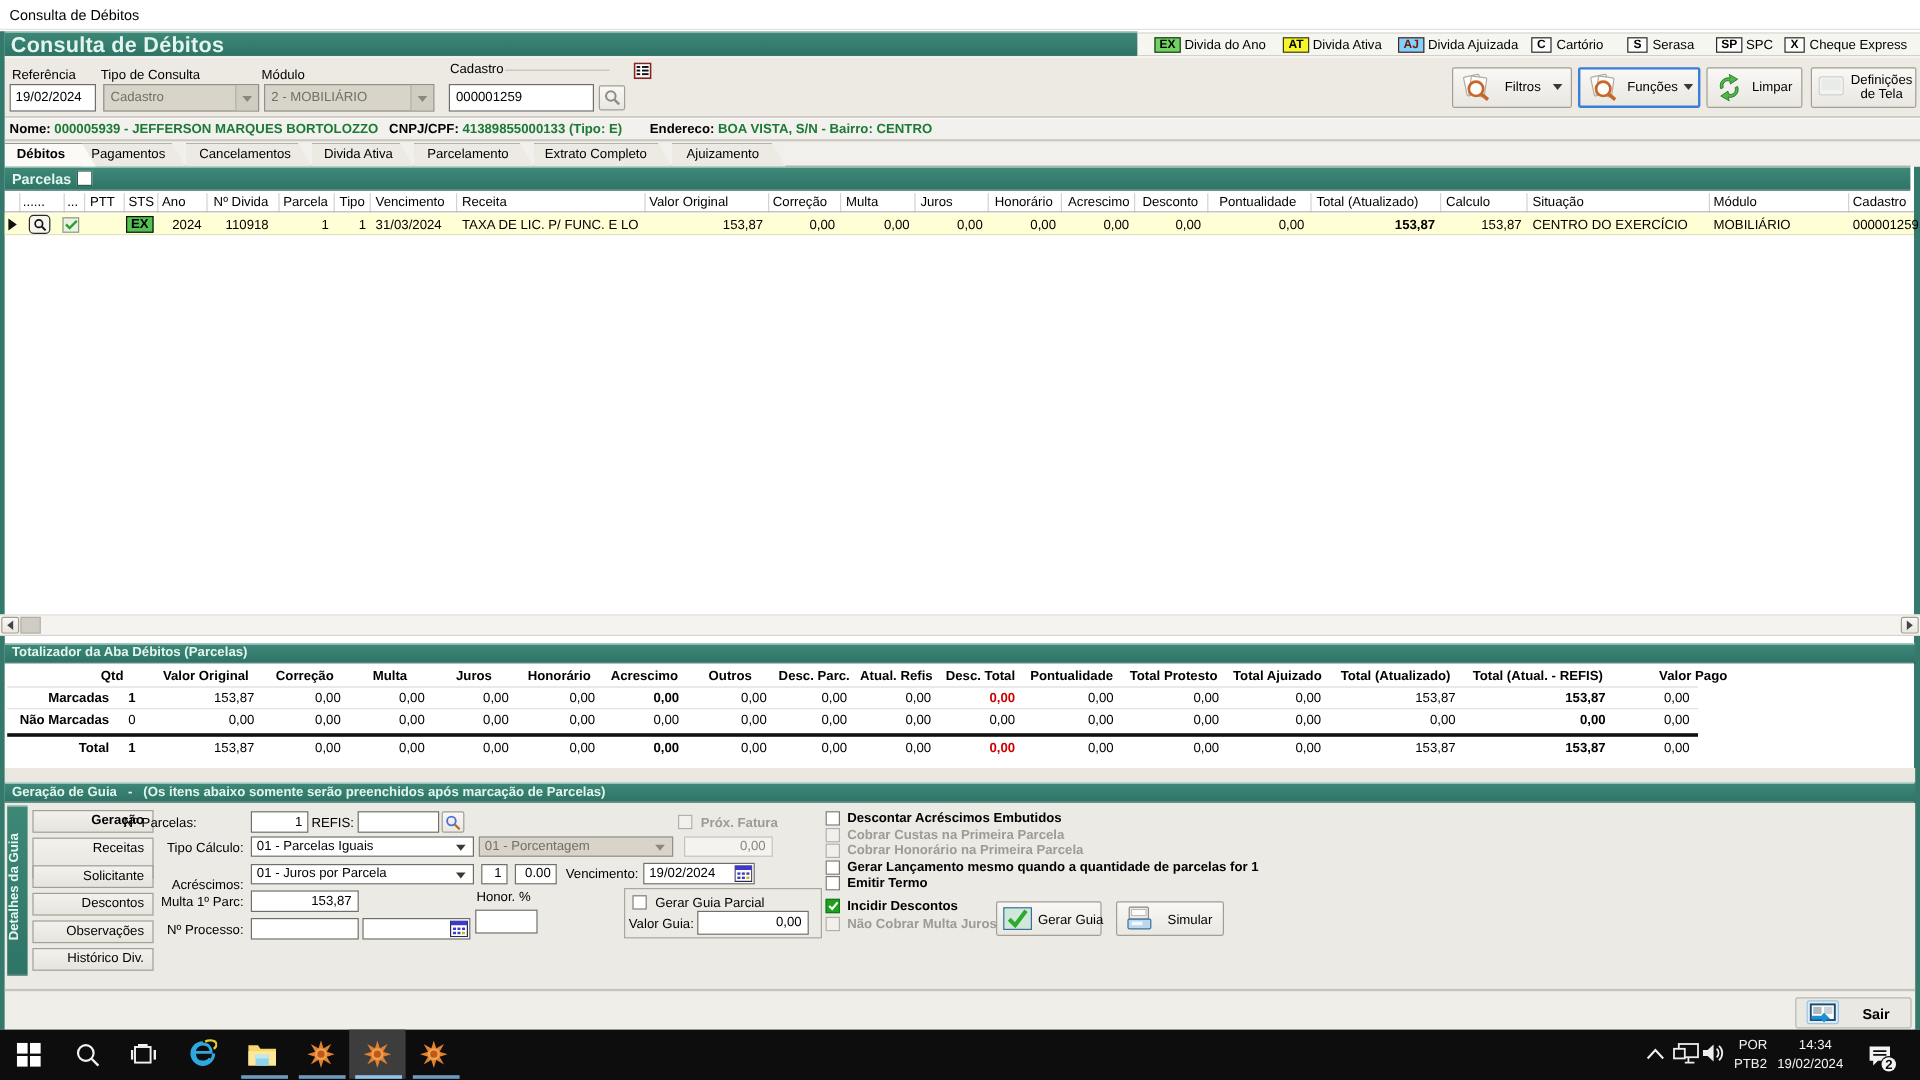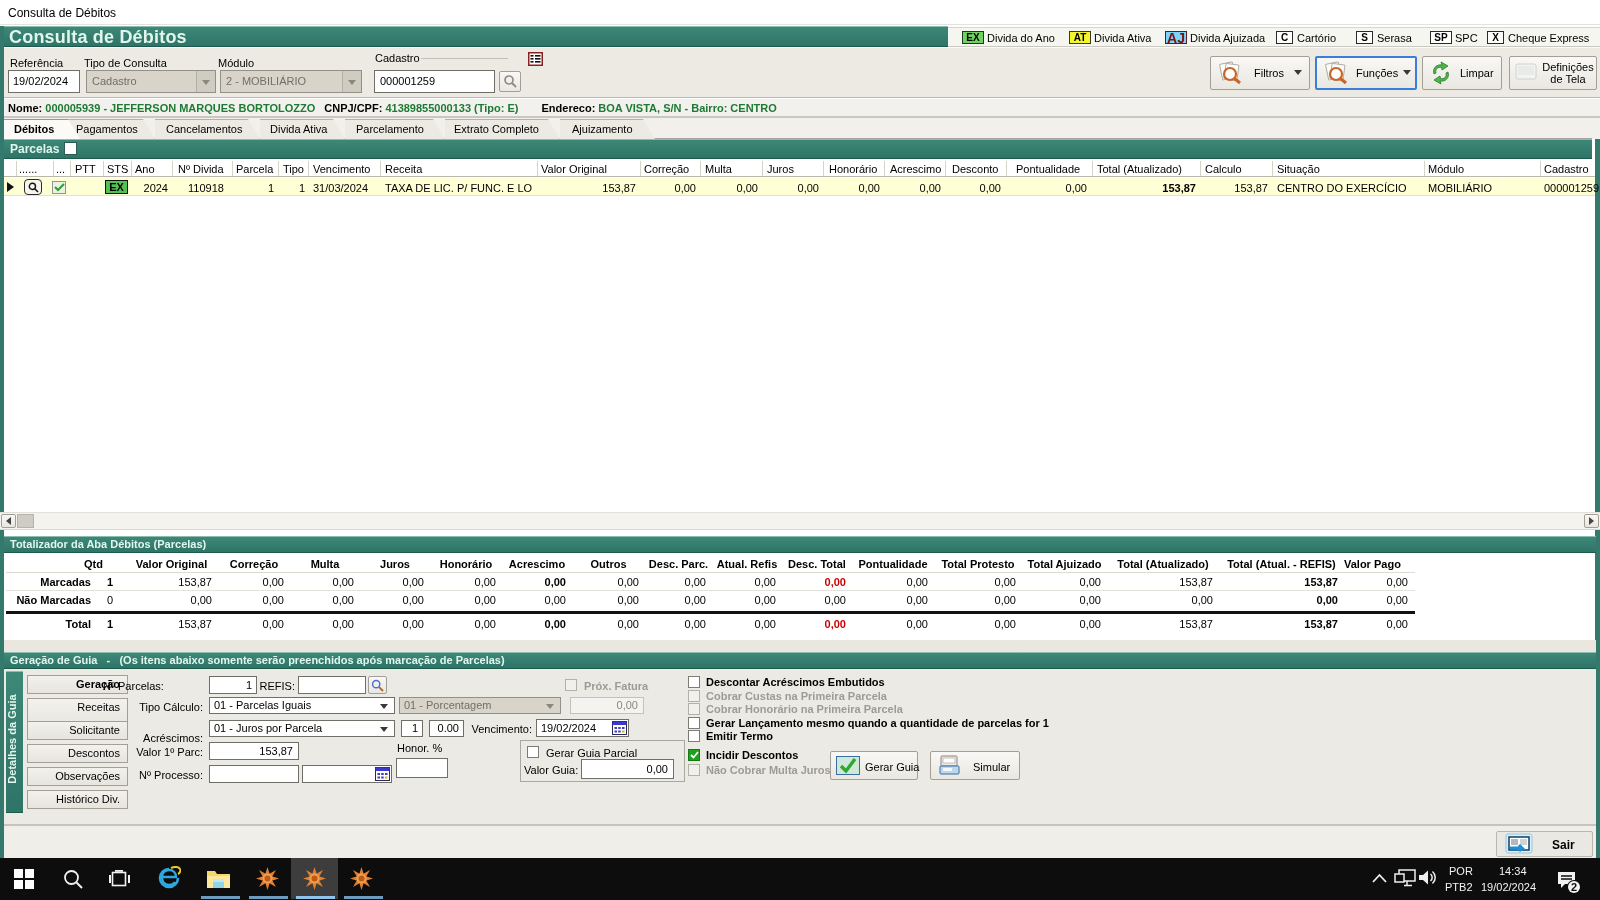--- a/index.html
+++ b/index.html
@@ -29,21 +29,21 @@
 <div class="abs" style="left:1595px;top:132px;width:5px;height:726px;background:#35796c"></div>
 
 <div class="abs teal" style="left:4px;top:26px;width:944px;height:21px"></div>
 <div class="lbl tealtx" style="left:9px;top:27px;font-size:18px;letter-spacing:0.2px">Consulta de Débitos</div>
 
 <div class="abs" style="left:948px;top:27px;width:652px;height:20px;background:#f6f6f1;border-top:1px solid #d8d6ce;border-bottom:1px solid #c9c7bf"></div>
 <div class="abs b" style="left:962px;top:31px;width:22px;height:13px;background:#6fd262;border:1px solid #1d3a1d;text-align:center;line-height:12px;font-size:10px">EX</div>
 <div class="lbl" style="left:987px;top:32px">Divida do Ano</div>
 <div class="abs b" style="left:1069px;top:31px;width:22px;height:13px;background:#f5f52e;border:1px solid #3a3a1d;text-align:center;line-height:12px;font-size:10px">AT</div>
 <div class="lbl" style="left:1094px;top:32px">Divida Ativa</div>
-<div class="abs b" style="left:1165px;top:31px;width:22px;height:13px;background:#7dd3fc;border:1px solid #5a1d1d;color:#7a1508;text-align:center;line-height:12px;font-size:14px">AJ</div>
+<div class="abs b" style="left:1165px;top:31px;width:22px;height:13px;background:#7dd3fc;border:1px solid #5a1d1d;color:#7a1508;text-align:center;line-height:12px;font-size:10px">AJ</div>
 <div class="lbl" style="left:1190px;top:32px">Divida Ajuizada</div>
 <div class="abs b" style="left:1276px;top:31px;width:17px;height:13px;background:#fdfdfb;border:1px solid #2a2a2a;text-align:center;line-height:12px;font-size:10px">C</div>
 <div class="lbl" style="left:1297px;top:32px">Cartório</div>
 <div class="abs b" style="left:1356px;top:31px;width:17px;height:13px;background:#fdfdfb;border:1px solid #2a2a2a;text-align:center;line-height:12px;font-size:10px">S</div>
 <div class="lbl" style="left:1377px;top:32px">Serasa</div>
 <div class="abs b" style="left:1430px;top:31px;width:22px;height:13px;background:#fdfdfb;border:1px solid #2a2a2a;text-align:center;line-height:12px;font-size:10px">SP</div>
 <div class="lbl" style="left:1455px;top:32px">SPC</div>
 <div class="abs b" style="left:1487px;top:31px;width:17px;height:13px;background:#fdfdfb;border:1px solid #2a2a2a;text-align:center;line-height:12px;font-size:10px">X</div>
 <div class="lbl" style="left:1508px;top:32px">Cheque Express</div>
 
@@ -250,21 +250,21 @@
 <div class="lbl b" style="left:502px;top:558px;width:70px;text-align:center">Acrescimo</div>
 <div class="lbl b" style="left:572px;top:558px;width:73px;text-align:center">Outros</div>
 <div class="lbl b" style="left:645px;top:558px;width:67px;text-align:center">Desc. Parc.</div>
 <div class="lbl b" style="left:712px;top:558px;width:70px;text-align:center">Atual. Refis</div>
 <div class="lbl b" style="left:782px;top:558px;width:70px;text-align:center">Desc. Total</div>
 <div class="lbl b" style="left:852px;top:558px;width:82px;text-align:center">Pontualidade</div>
 <div class="lbl b" style="left:934px;top:558px;width:88px;text-align:center">Total Protesto</div>
 <div class="lbl b" style="left:1022px;top:558px;width:85px;text-align:center">Total Ajuizado</div>
 <div class="lbl b" style="left:1107px;top:558px;width:112px;text-align:center">Total (Atualizado)</div>
 <div class="lbl b" style="left:1219px;top:558px;width:125px;text-align:center">Total (Atual. - REFIS)</div>
-<div class="lbl b" style="left:1344px;top:558px;width:70px;">Valor Pago</div>
+<div class="lbl b" style="left:1376px;top:558px;width:70px;text-align:center">Valor Pago</div>
 <div class="abs" style="left:6px;top:572px;width:1409px;height:1px;background:#dddbd3"></div>
 <div class="lbl b" style="left:0px;top:576px;width:95px;text-align:right;padding-right:4px">Marcadas</div>
 <div class="lbl b" style="left:95px;top:576px;width:30px;text-align:center">1</div>
 <div class="lbl" style="left:125px;top:576px;width:87px;text-align:right;">153,87</div>
 <div class="lbl" style="left:218px;top:576px;width:66px;text-align:right;">0,00</div>
 <div class="lbl" style="left:290px;top:576px;width:64px;text-align:right;">0,00</div>
 <div class="lbl" style="left:360px;top:576px;width:64px;text-align:right;">0,00</div>
 <div class="lbl" style="left:430px;top:576px;width:66px;text-align:right;">0,00</div>
 <div class="lbl" style="left:502px;top:576px;width:64px;text-align:right;font-weight:bold;">0,00</div>
 <div class="lbl" style="left:572px;top:576px;width:67px;text-align:right;">0,00</div>
@@ -324,21 +324,21 @@
 <div class="abs tealtx" style="left:-48px;top:733px;width:120px;text-align:center;transform:rotate(-90deg);font-size:11px">Detalhes da Guia</div>
 <div class="btn" style="left:27px;top:675px;width:101px;height:19px;font-weight:bold;text-align:right;line-height:17px;padding-right:7px;border-radius:0;background:linear-gradient(#f2f1ed,#e6e4dd)">Geração</div>
 <div class="btn" style="left:27px;top:698px;width:101px;height:34px;text-align:right;line-height:17px;padding-right:7px;border-radius:0;background:linear-gradient(#f2f1ed,#e6e4dd)">Receitas</div>
 <div class="btn" style="left:27px;top:721px;width:101px;height:19px;text-align:right;line-height:17px;padding-right:7px;border-radius:0;background:linear-gradient(#f2f1ed,#e6e4dd)">Solicitante</div>
 <div class="btn" style="left:27px;top:744px;width:101px;height:19px;text-align:right;line-height:17px;padding-right:7px;border-radius:0;background:linear-gradient(#f2f1ed,#e6e4dd)">Descontos</div>
 <div class="btn" style="left:27px;top:767px;width:101px;height:19px;text-align:right;line-height:17px;padding-right:7px;border-radius:0;background:linear-gradient(#f2f1ed,#e6e4dd)">Observações</div>
 <div class="btn" style="left:27px;top:790px;width:101px;height:19px;text-align:right;line-height:17px;padding-right:7px;border-radius:0;background:linear-gradient(#f2f1ed,#e6e4dd)">Histórico Div.</div>
 <div class="lbl" style="left:103px;top:680px;width:100px;text-align:left">Nº Parcelas:</div>
 <div class="lbl" style="left:103px;top:701px;width:100px;text-align:right">Tipo Cálculo:</div>
 <div class="lbl" style="left:103px;top:732px;width:100px;text-align:right">Acréscimos:</div>
-<div class="lbl" style="left:103px;top:746px;width:100px;text-align:right">Valor 1º Parc:</div>
+<div class="lbl" style="left:103px;top:746px;width:100px;text-align:right">Multa 1º Parc:</div>
 <div class="lbl" style="left:103px;top:769px;width:100px;text-align:right">Nº Processo:</div>
 <div class="inp" style="left:209px;top:676px;width:48px;height:18px;line-height:16px;padding-right:4px;text-align:right">1</div>
 <div class="lbl" style="left:255px;top:680px;width:40px;text-align:right">REFIS:</div>
 <div class="inp" style="left:298px;top:676px;width:68px;height:18px"></div>
 <div class="btn" style="left:368px;top:676px;width:19px;height:18px"></div>
 <svg class="abs" style="left:371px;top:679px" width="13" height="13" viewBox="0 0 13 13">
     <circle cx="5.2" cy="5.2" r="3.6" fill="none" stroke="#4a6fd8" stroke-width="1.5"></circle>
     <line x1="8" y1="8" x2="12" y2="12" stroke="#b06a28" stroke-width="1.8"></line>
   </svg>
 <div class="inp" style="left:209px;top:697px;width:186px;height:17px;line-height:15px;padding-left:4px">01 - Parcelas Iguais<i class="arr" style="right:6px;top:6px"></i></div>

